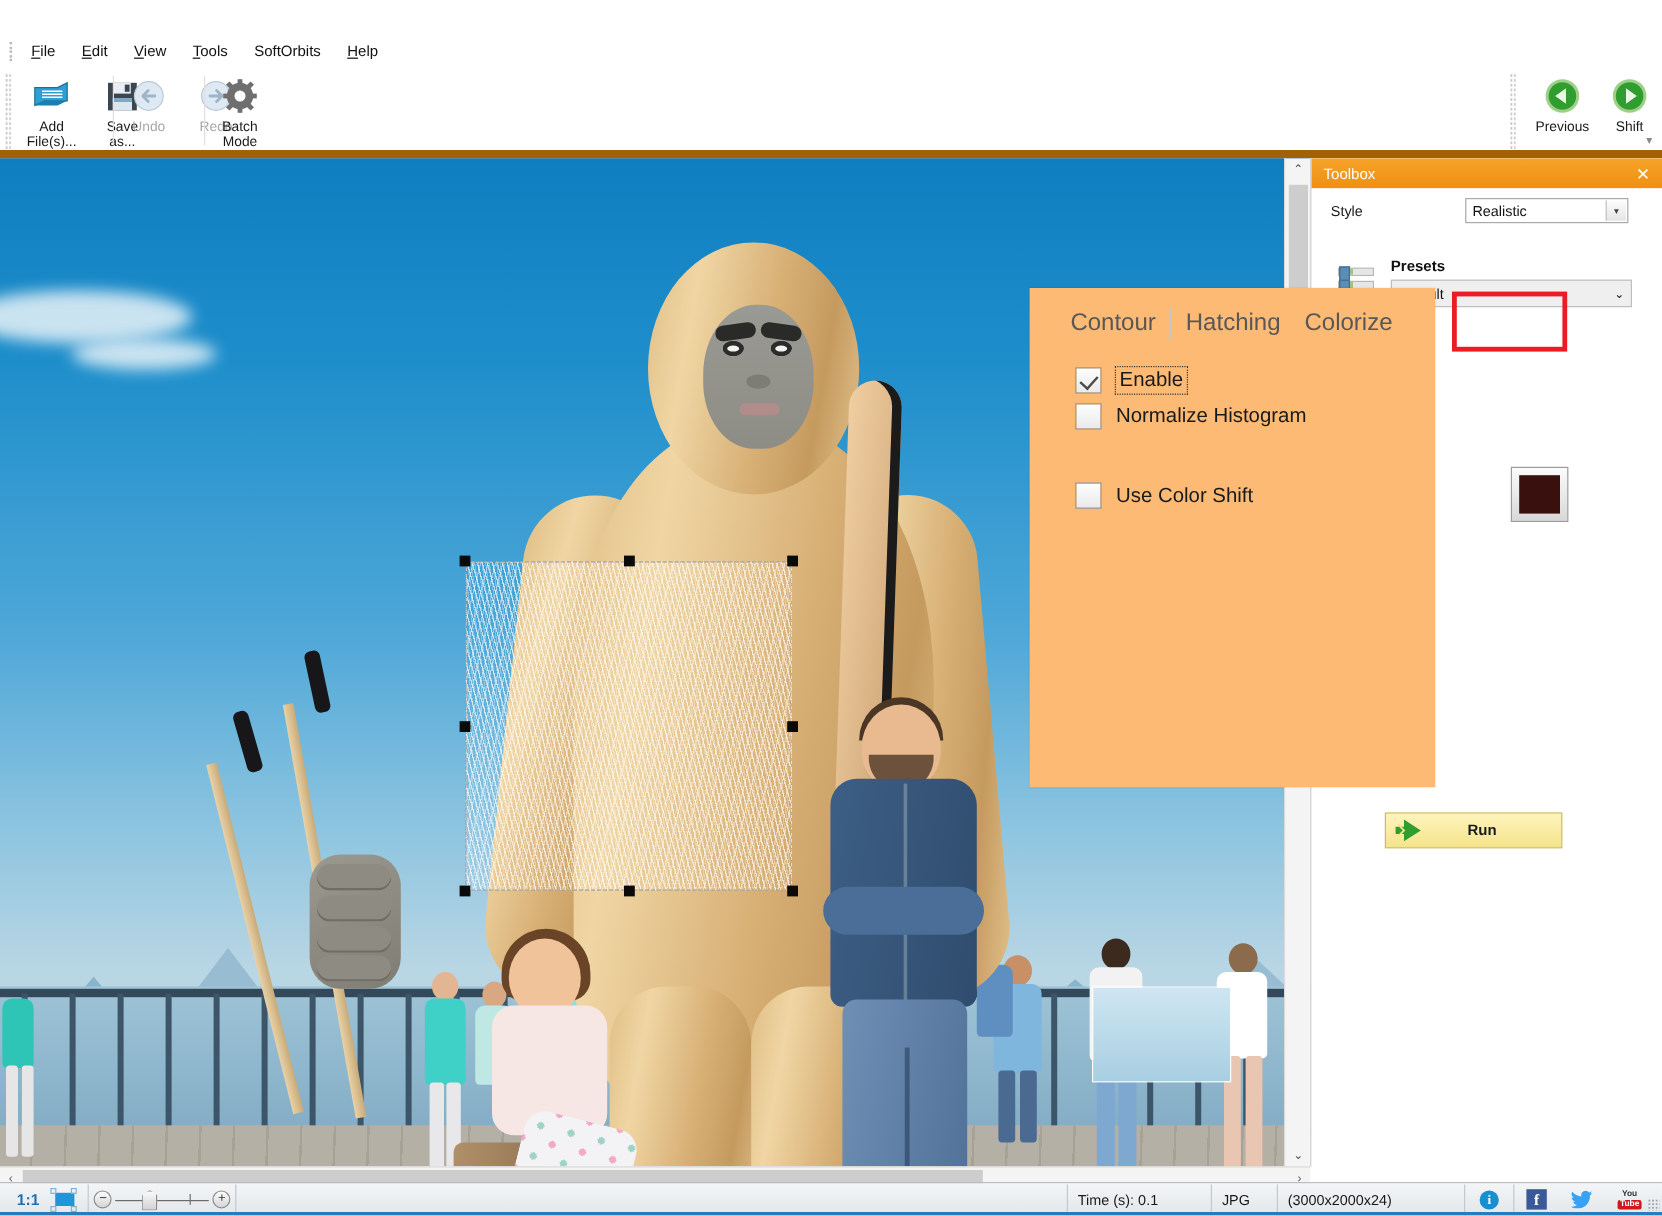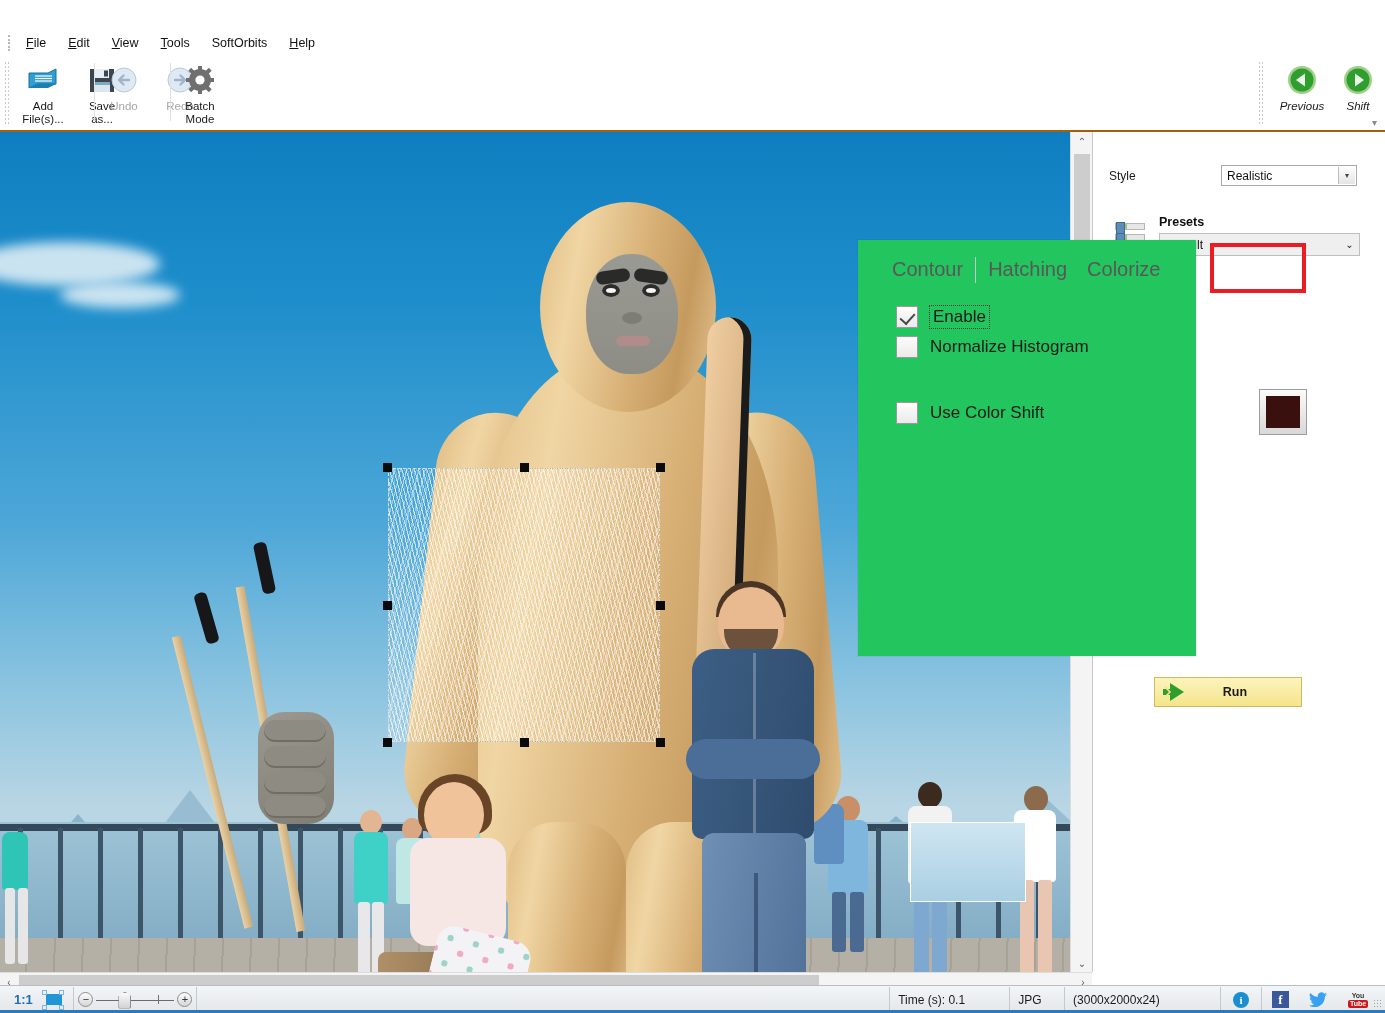--- a/index.html
+++ b/index.html
@@ -42,21 +42,21 @@
           justify-content:space-between; margin-right:2px; }
   .grip i { display:block; width:2px; height:2px; background:#b9b9b9; margin-left:2px; }
   .menu-item {
     font-size:12.5px; color:#111; padding:3px 11px; white-space:nowrap; cursor:default;
   }
   .menu-item u { text-decoration:underline; }
 
   
   .ribbon {
     position:absolute; left:0; top:55px; width:1385px; height:77px;
-    background:#ffffff; border-bottom:2px solid #a16207;
+    background:#ffffff; border-bottom:7px solid #a16207;
   }
   .rb-grip { position:absolute; left:4px; top:6px; width:5px; height:64px;
              background-image: radial-gradient(#c9c9c9 1px, transparent 1px);
              background-size: 3px 4px; }
   .rb-group { position:absolute; top:2px; height:72px; display:flex; }
   .rb-sep { position:absolute; top:8px; width:1px; height:58px; background:#e0e0e0; }
   .rb-btn {
     width:56px; display:flex; flex-direction:column; align-items:center; padding-top:6px;
     cursor:default;
   }
@@ -275,21 +275,21 @@
     background:linear-gradient(180deg,#fdf4bd,#f5e48a);
     border:1px solid #cdbb5c; display:flex; align-items:center; cursor:default;
   }
   .run-arrow { width:40px; display:flex; align-items:center; justify-content:center; }
   .run-label { flex:1; text-align:center; font-size:12.5px; font-weight:bold;
                color:#1a1a1a; padding-right:26px; }
 
   
   .effect-panel {
     position:absolute; left:858px; top:240px; width:338px; height:416px;
-    background:#22c55e; box-shadow:0 0 0 1px rgba(0,0,0,.04);
+    background:#fdba74; box-shadow:0 0 0 1px rgba(0,0,0,.04);
   }
   .tabs { position:absolute; left:24px; top:14px; display:flex; align-items:center; }
   .tab { font-size:20px; color:#585858; padding:4px 10px; cursor:default; }
   .tab-div { width:1px; height:26px; background:#c6c6c6; margin:0 2px; }
   .tab.highlight { position:relative; }
   .tab-ring {
     position:absolute; left:1210px; top:243px; width:96px; height:50px;
     border:4px solid #ec1c24; pointer-events:none;
   }
   .chk-row { position:absolute; display:flex; align-items:center; }
@@ -458,21 +458,21 @@
         </div>
         <div class="rb-lbl">Batch
 Mode</div>
       </div>
     </div>
 
     <div class="rb-expand">▾</div>
 
     <div class="rb-grip-right"></div>
 
-    <div class="rb-group" style="left:1274px;font-style:italic;">
+    <div class="rb-group" style="left:1274px;">
       <div class="rb-btn">
         <div class="rb-ico">
           <svg width="32" height="32" viewBox="0 0 32 32">
             <circle cx="16" cy="16" r="14" fill="#9fd08a"></circle>
             <circle cx="16" cy="16" r="11.5" fill="#2f9e2f"></circle>
             <path d="M19 9.5 L10 16 L19 22.5 Z" fill="#eaf7e6"></path>
           </svg>
         </div>
         <div class="rb-lbl">Previous</div>
       </div>
@@ -645,20 +645,24 @@
     <div class="thumb"></div>
     <div class="arrow" style="position:absolute; bottom:0;">⌄</div>
   </div>
   <div class="hscroll">
     <div class="arrow" style="left:0;">‹</div>
     <div class="thumb"></div>
     <div class="arrow" style="right:0;">›</div>
   </div>
 
   <div class="rightpane">
+    <div class="tbx-header">
+      <div class="tbx-title">Toolbox</div>
+      <div class="tbx-close">✕</div>
+    </div>
     <div class="tbx-body">
 
       <div class="field-row" style="left:16px; top:12px;">
         <div class="fld-label">Style</div>
       </div>
       <div class="combo" style="position:absolute; left:128px; top:8px; width:136px;">
         <span>Realistic</span>
         <span class="arw">▾</span>
       </div>
 

